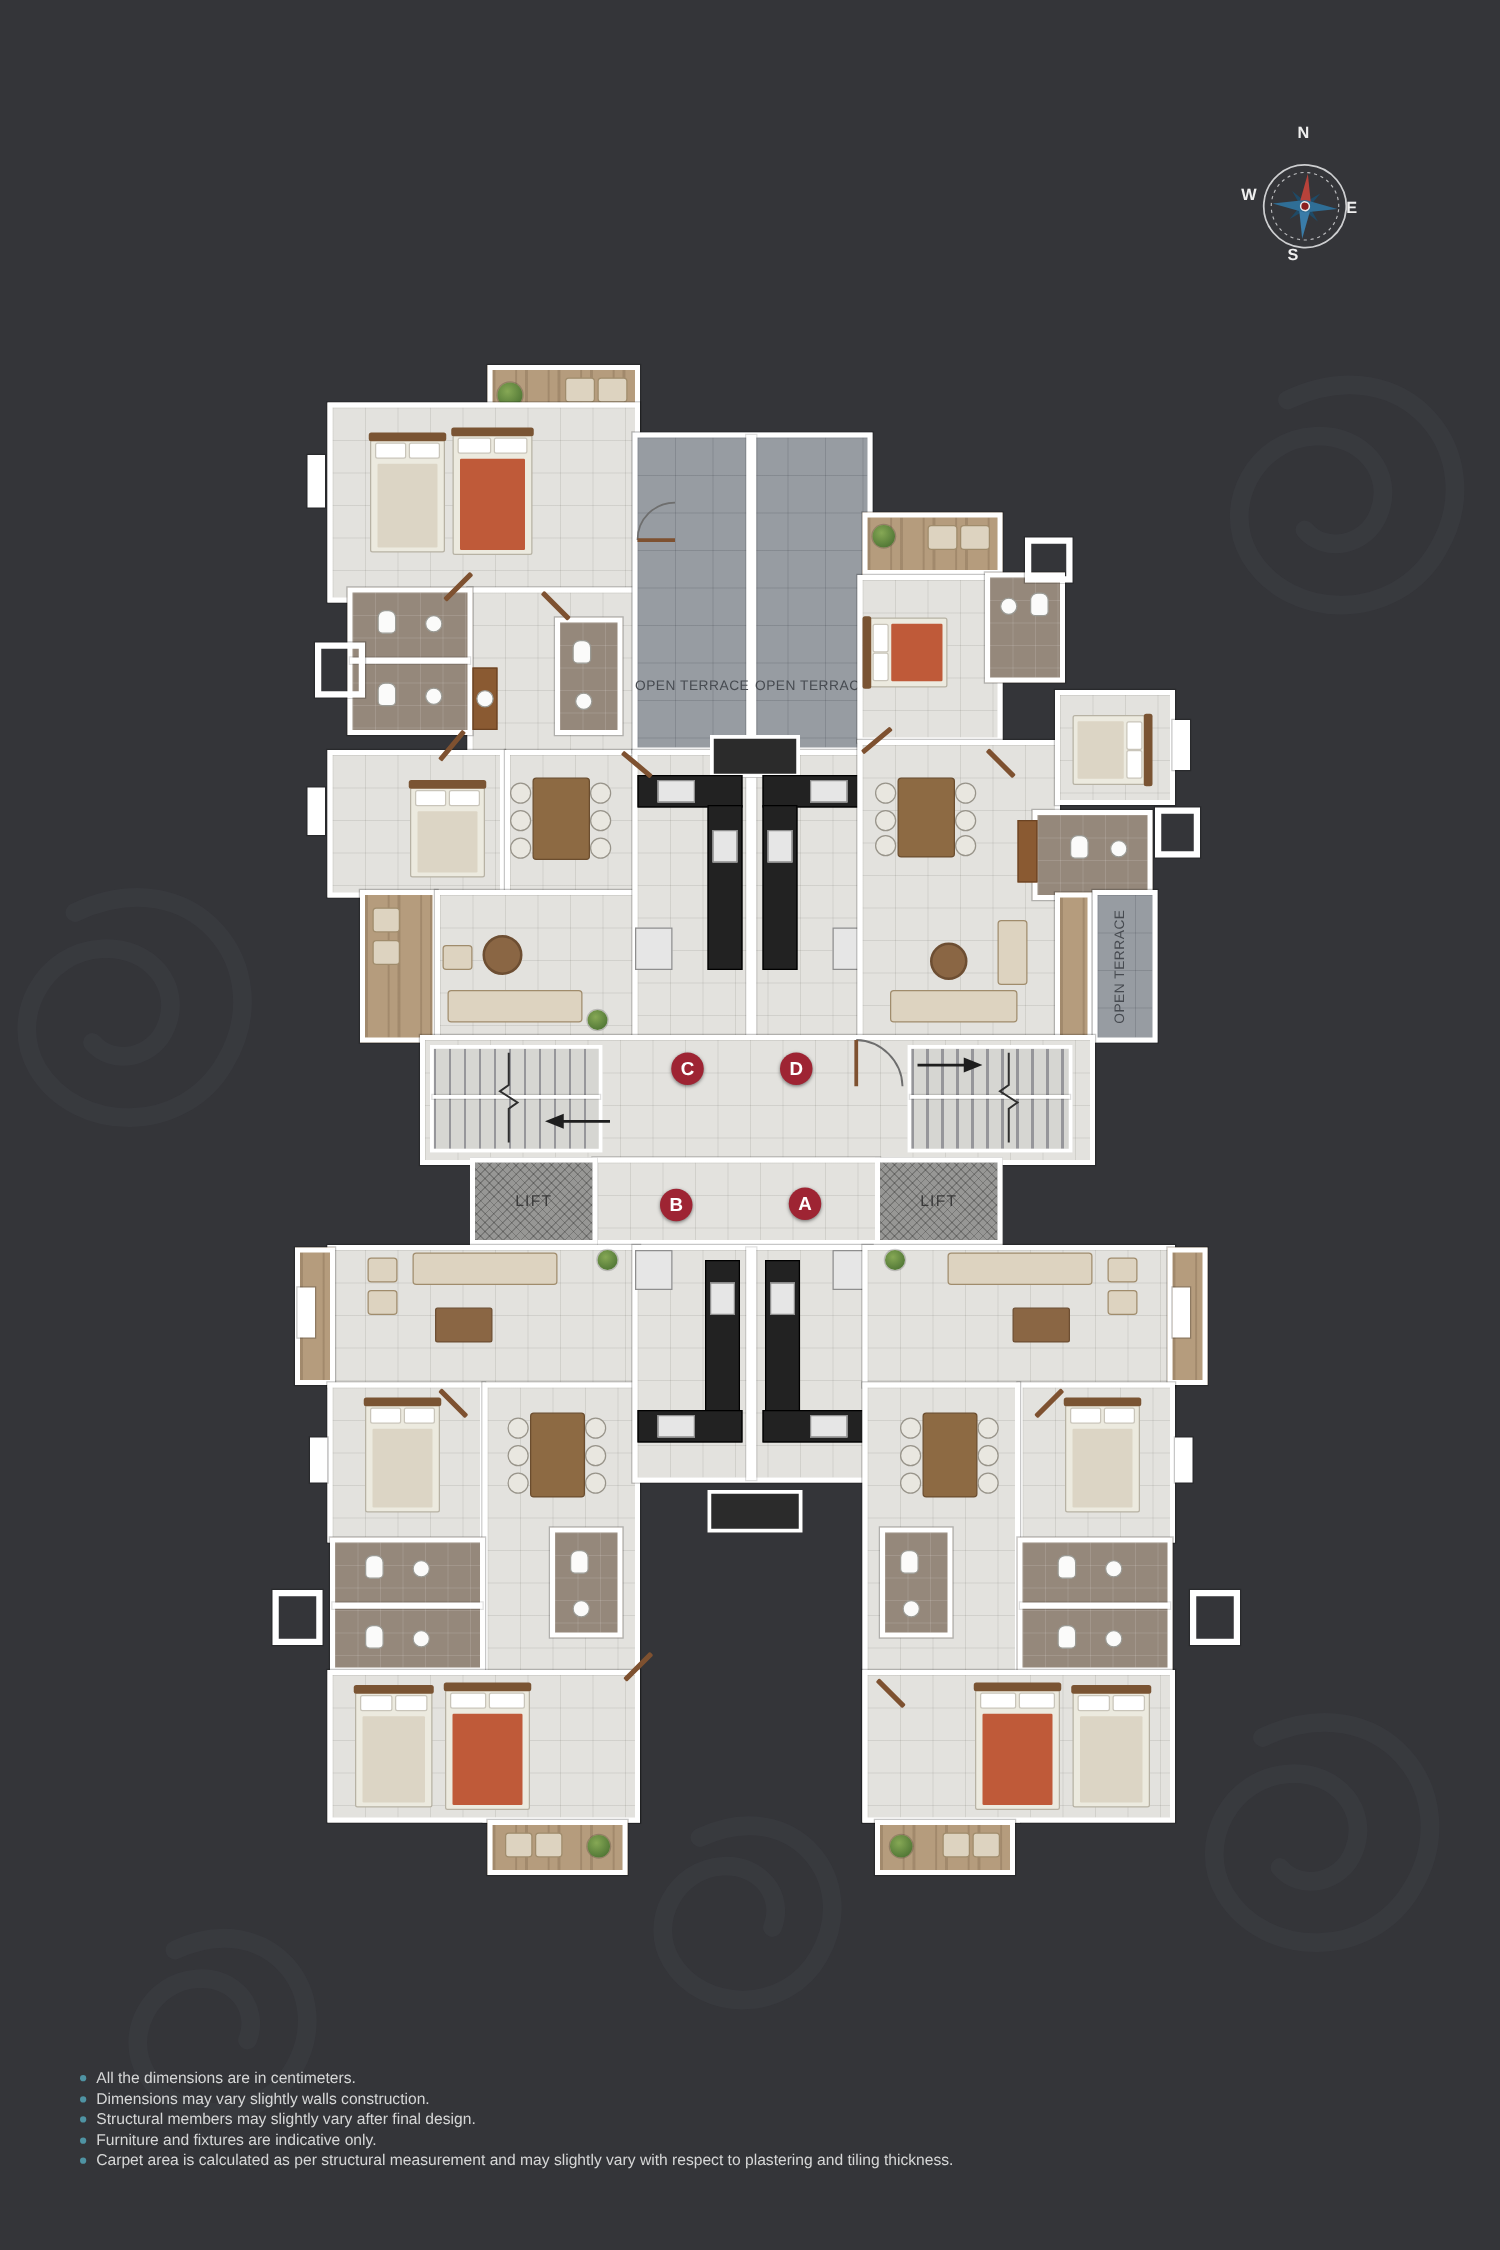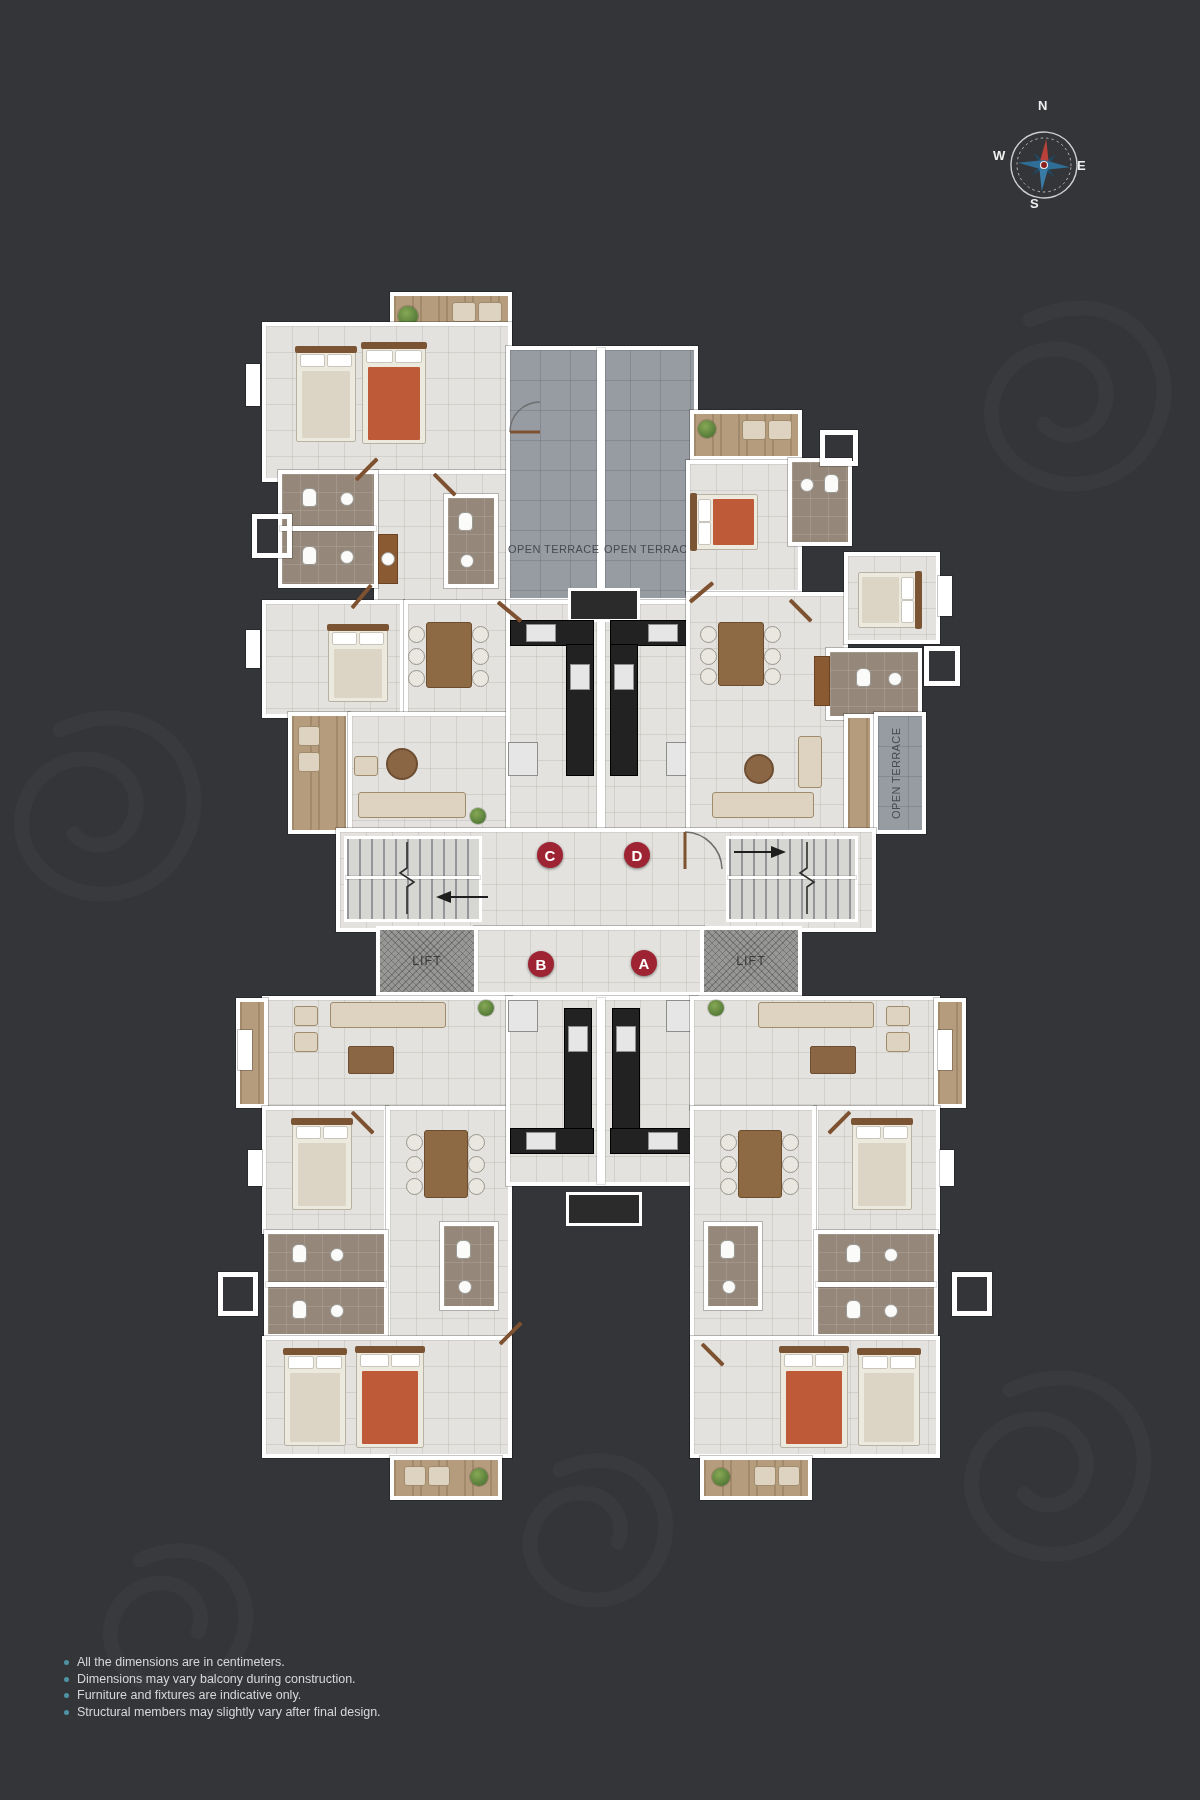--- a/index.html
+++ b/index.html
@@ -417,25 +417,29 @@
     <line x1="2" y1="32" x2="32" y2="32" stroke="#7e5130" stroke-width="3"></line>
   </svg>
 
   <ul class="notes" style="left:64px;top:1654px">
     <li>
         <span class="dot"></span>
         <span>All the dimensions are in centimeters.</span>
       </li>
     <li>
         <span class="dot"></span>
-        <span>Dimensions may vary balcony during construction.</span>
+        <span>Dimensions may vary slightly walls construction.</span>
+      </li>
+    <li>
+        <span class="dot"></span>
+        <span>Structural members may slightly vary after final design.</span>
       </li>
     <li>
         <span class="dot"></span>
         <span>Furniture and fixtures are indicative only.</span>
       </li>
     <li>
         <span class="dot"></span>
-        <span>Structural members may slightly vary after final design.</span>
+        <span>Carpet area is calculated as per structural measurement and may slightly vary with respect to plastering and tiling thickness.</span>
       </li>
   </ul>
 
 </div>
 
 </body></html>

